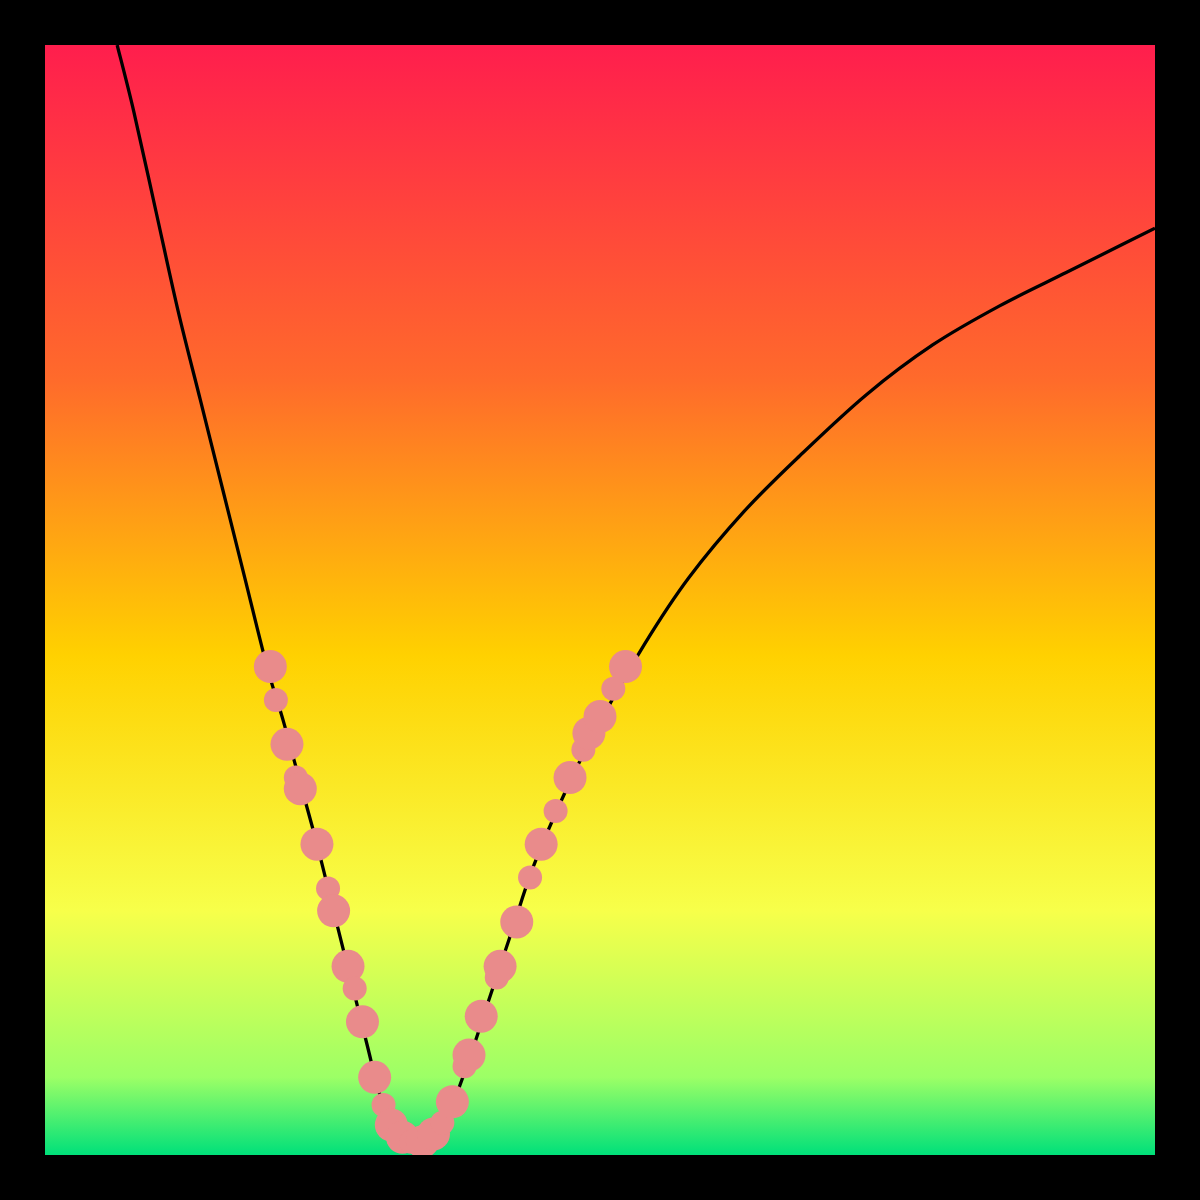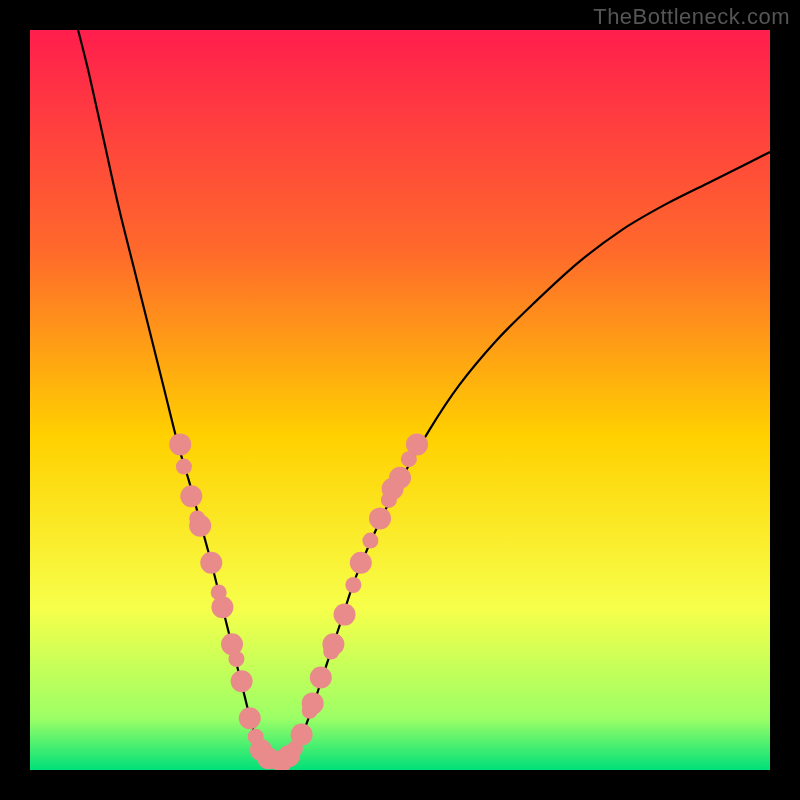--- a/index.html
+++ b/index.html
@@ -90,14 +90,13 @@
           <circle cx="380.02" cy="518.4" r="11" fill="#e98b8b"></circle>
           <circle cx="388.9" cy="499.90000000000003" r="8" fill="#e98b8b"></circle>
           <circle cx="392.59999999999997" cy="488.8" r="11" fill="#e98b8b"></circle>
           <circle cx="400" cy="477.7" r="11" fill="#e98b8b"></circle>
           <circle cx="408.88" cy="459.2" r="8" fill="#e98b8b"></circle>
           <circle cx="417.02000000000004" cy="444.4" r="11" fill="#e98b8b"></circle>
         </g>
     </g>
   </svg>
 
-  <div class="watermark">TheBottleneck.com</div>
 </div>
 
 </body></html>

